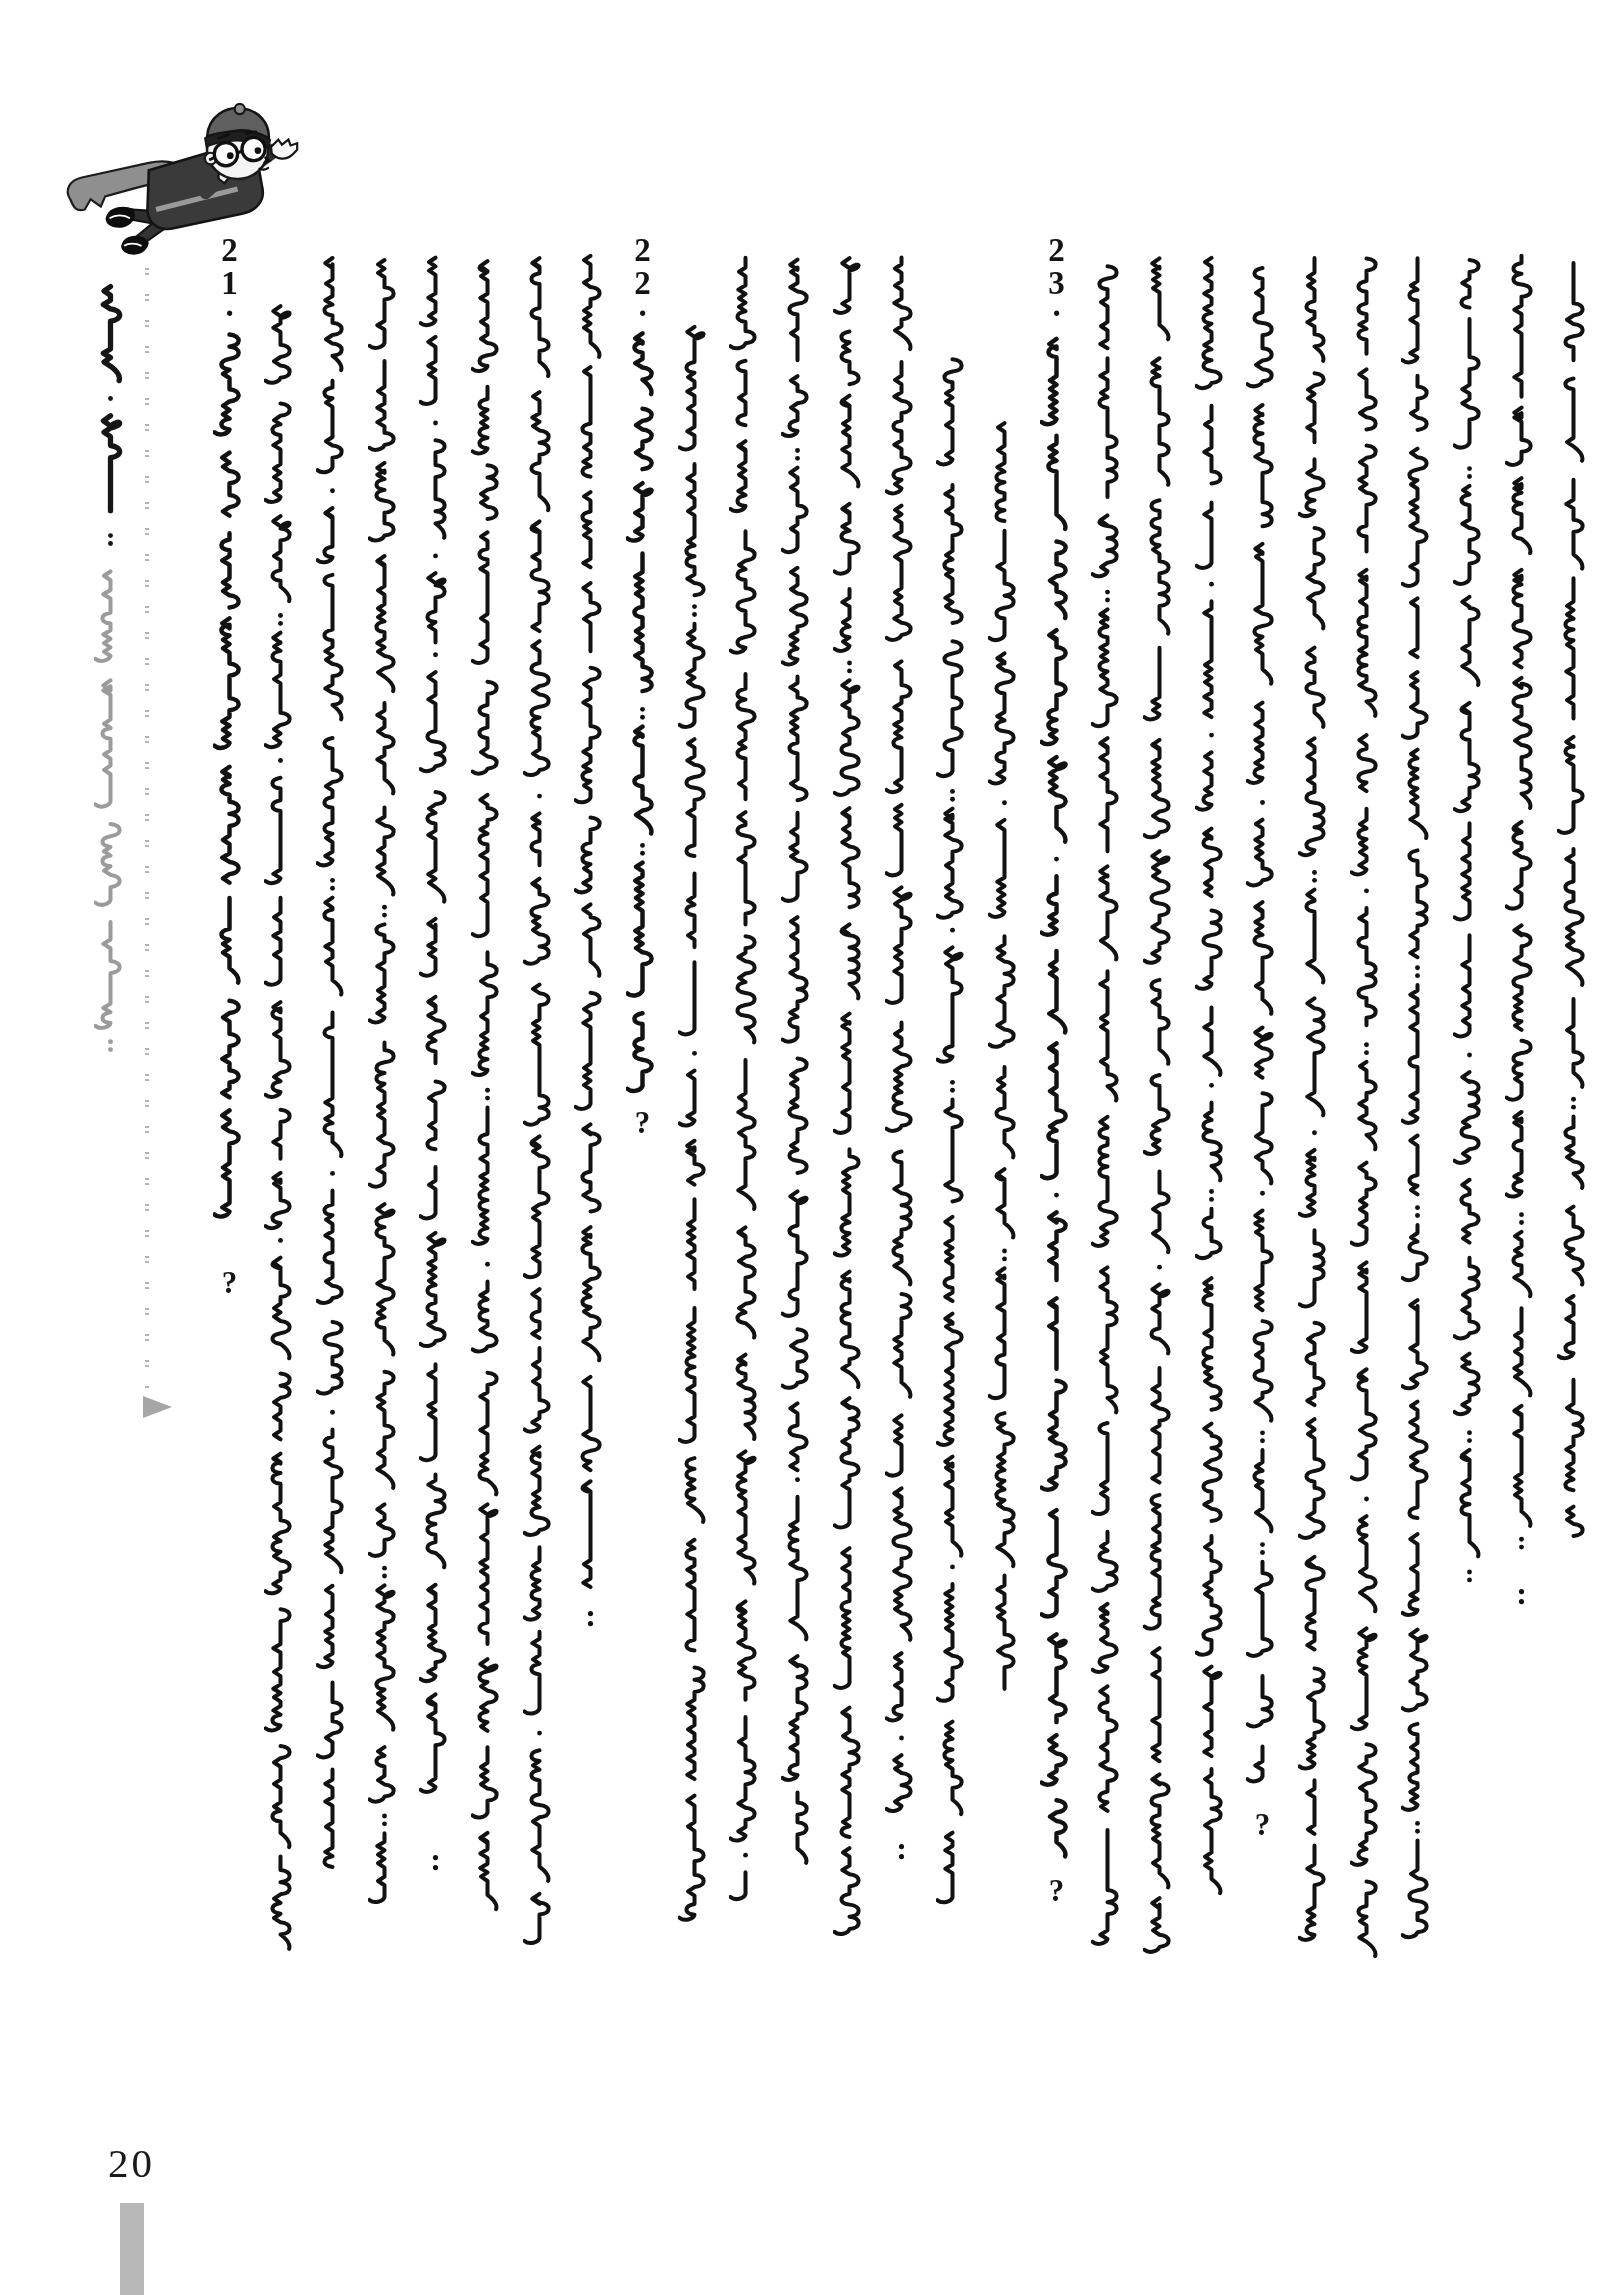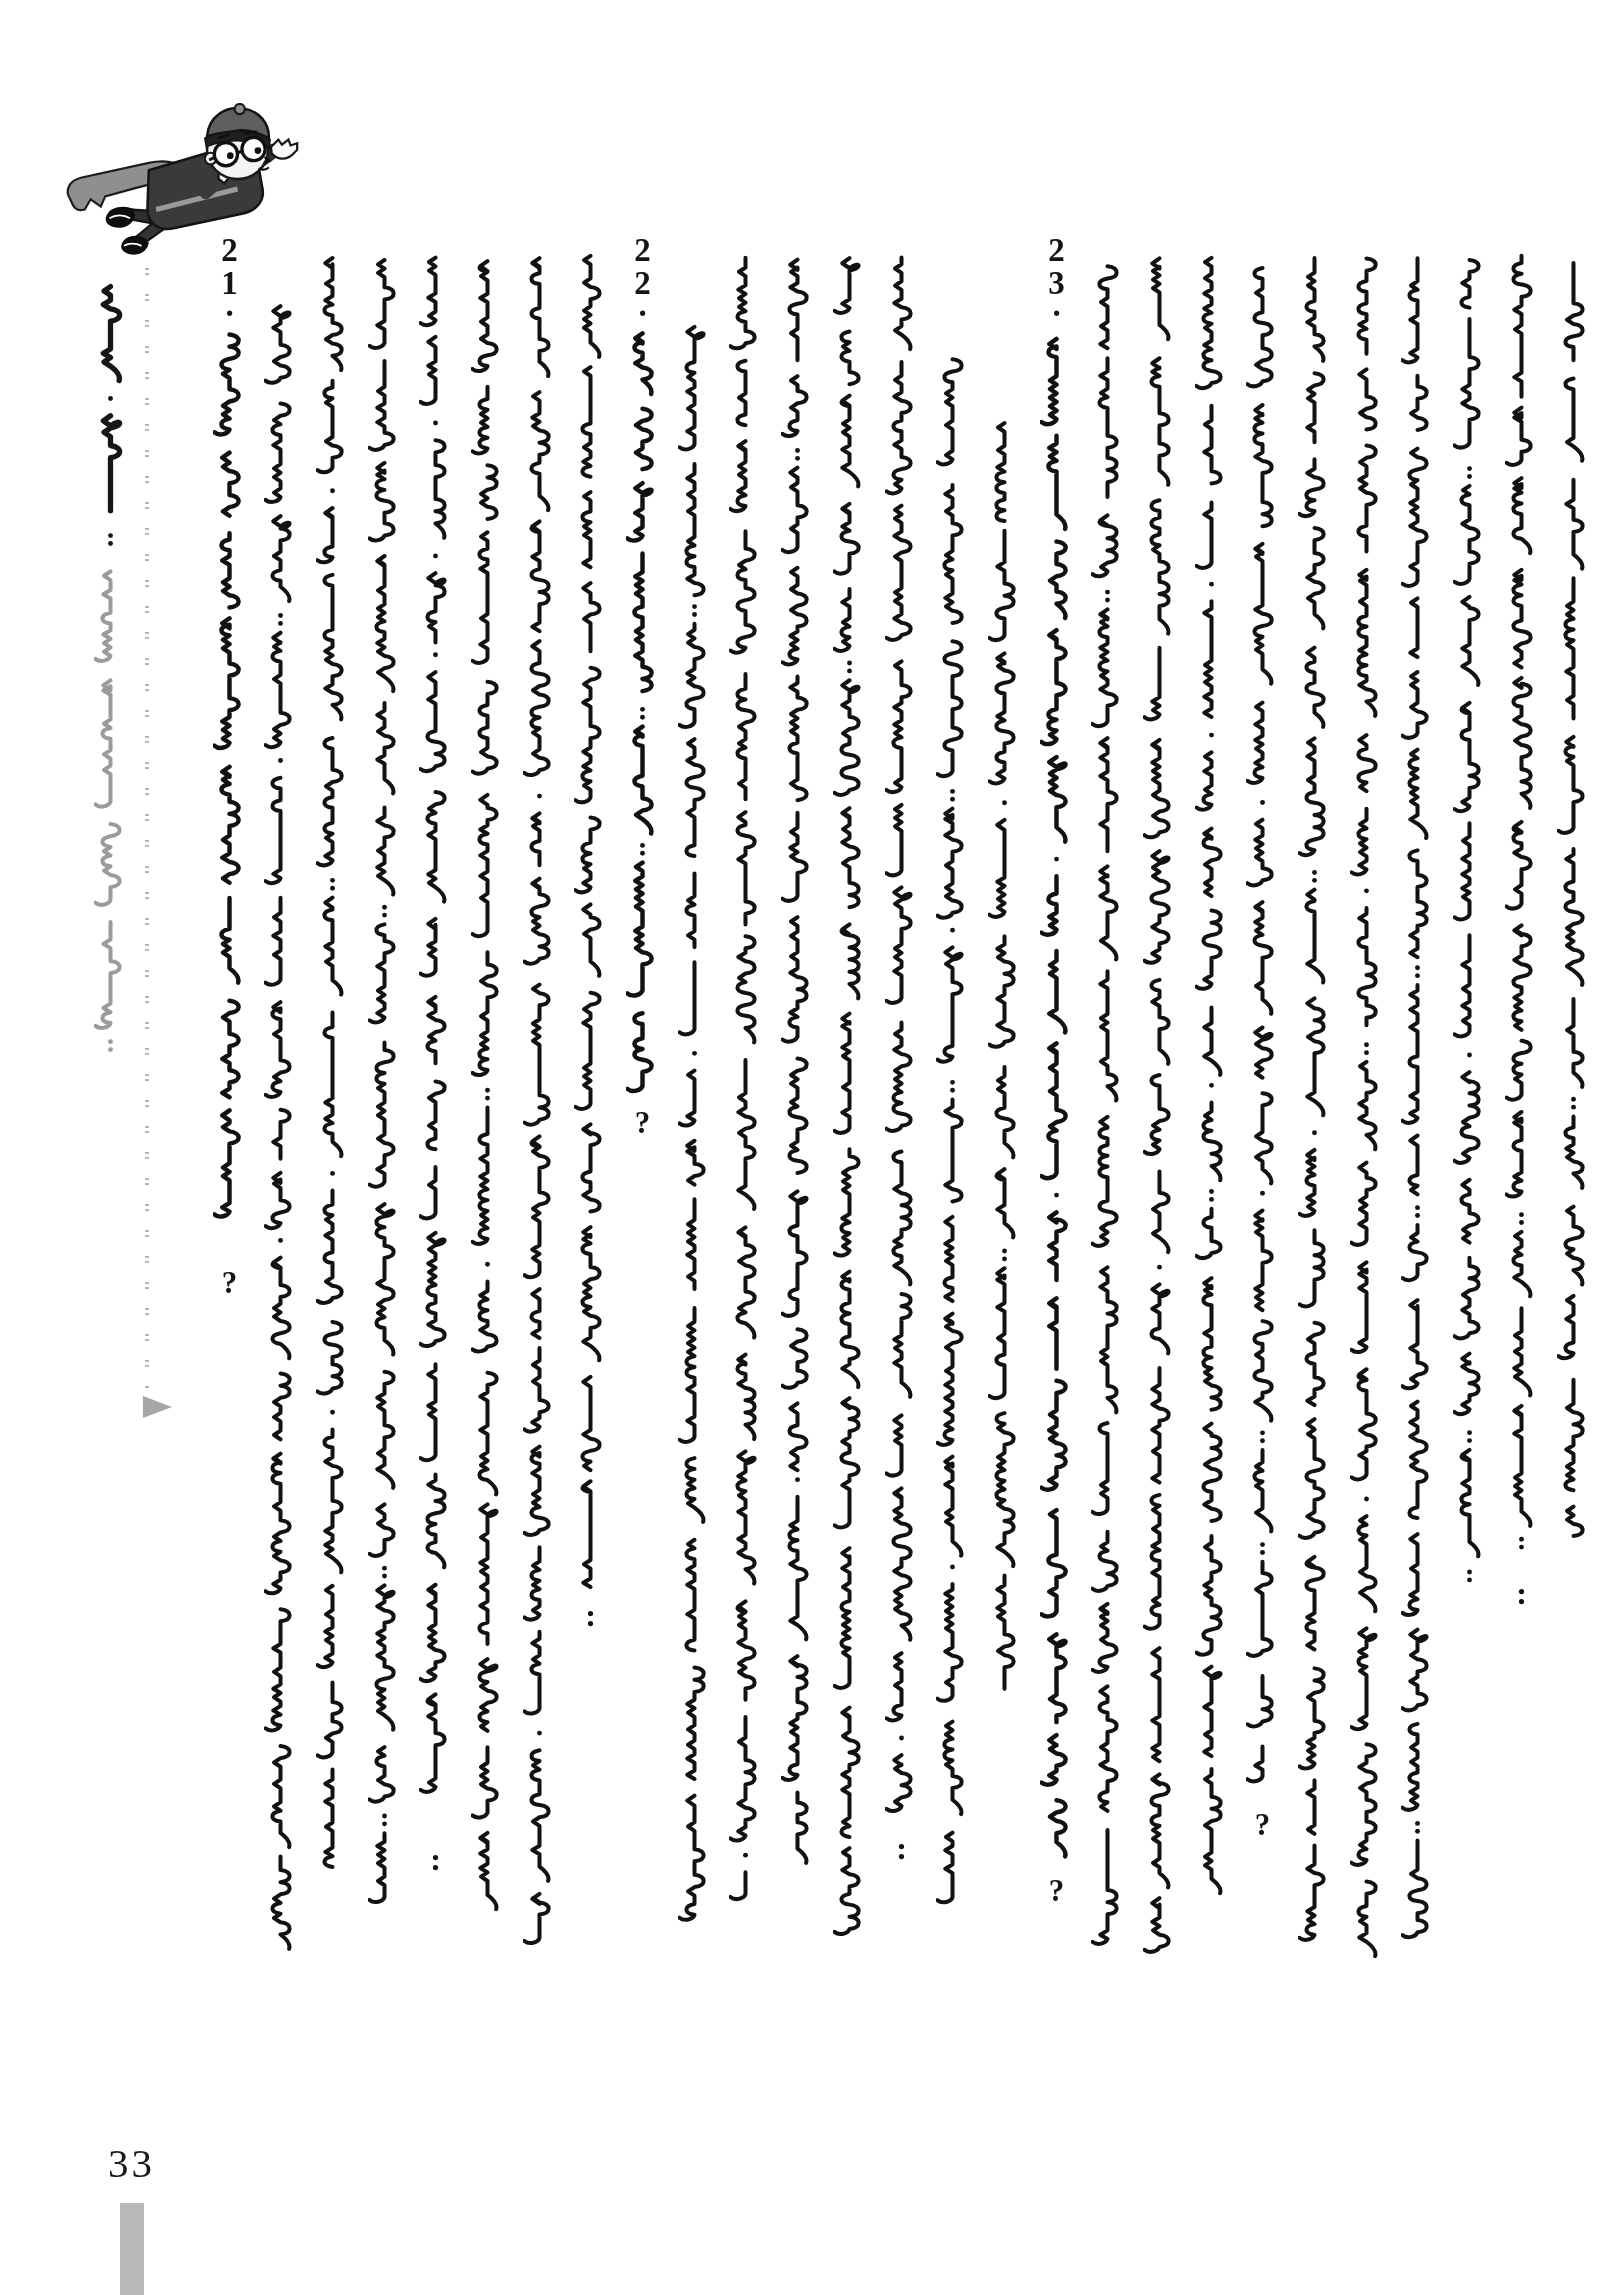--- a/index.html
+++ b/index.html
@@ -367,17 +367,17 @@
       </div>
       <div class="col" style="left: 1557px; top: 248px;">
         <svg width="33" height="1310" viewBox="0 0 46 1800">
           <path d=" M23,8.0 L23,26.4 L23,42.6 L23,64.0 C40,66.0 40,79.0 23,81.0 L14,87.0 L23,93.0 C40,95.0 40,108.0 23,110.0 C8,113.0 8,123.0 23,125.0 L23,143.4 M23,168.8 C8,171.8 8,181.8 23,183.8 L23,198.4 L23,215.7 L23,234.2 L23,251.5 L14,257.5 L23,263.5 C31,269.5 37,277.5 35,283.5 M23,310.1 L23,330.8 L23,337.9 L13,343.9 L23,349.9 L23,365.9 C40,367.9 40,380.9 23,382.9 L23,402.8 L23,413.9 C31,419.9 37,427.9 35,433.9 M23,447.2 L23,459.3 L23,479.8 L14,485.8 L23,491.8 L14,497.8 L23,503.8 C8,506.8 8,516.8 23,518.8 C8,521.8 8,531.8 23,533.8 L14,539.8 L23,545.8 L23,560.2 L23,571.2 L13,577.2 L23,583.2 L23,592.8 L23,611.1 L14,617.1 L23,623.1 L23,642.8 M23,668.5 l-10,7 l10,7 L23,681.1 C8,684.1 8,694.1 23,696.1 L14,702.1 L23,708.1 L23,721.4 L23,742.4 C40,744.4 40,757.4 23,759.4 L23,767.9 L23,781.3 L23,795.3 C21,801.3 9,805.3 2,799.3 M23,824.6 L23,832.6 L13,838.6 L23,844.6 L23,854.6 L23,870.0 C8,873.0 8,883.0 23,885.0 L23,897.2 C8,900.2 8,910.2 23,912.2 C40,914.2 40,927.2 23,929.2 L14,935.2 L23,941.2 L14,947.2 L23,953.2 L14,959.2 L23,965.2 C40,967.2 40,980.2 23,982.2 L14,988.2 L23,994.2 C31,1000.2 37,1008.2 35,1014.2 M23,1033.7 L23,1046.1 L23,1055.7 L23,1071.2 L14,1077.2 L23,1083.2 L23,1094.6 L23,1107.4 C40,1109.4 40,1122.4 23,1124.4 L23,1136.3 C31,1142.3 37,1150.3 35,1156.3 M23,1197.6 L23,1212.8 C8,1215.8 8,1225.8 23,1227.8 L23,1236.2 L13,1242.2 L23,1248.2 L14,1254.2 L23,1260.2 C40,1262.2 40,1275.2 23,1277.2 C31,1283.2 37,1291.2 35,1297.2 M23,1323.2 L14,1329.2 L23,1335.2 L23,1350.8 C40,1352.8 40,1365.8 23,1367.8 C8,1370.8 8,1380.8 23,1382.8 L14,1388.8 L23,1394.8 C40,1396.8 40,1409.8 23,1411.8 C31,1417.8 37,1425.8 35,1431.8 M23,1447.8 L14,1453.8 L23,1459.8 L23,1473.8 L13,1479.8 L23,1485.8 L23,1493.9 L23,1512.6 C8,1515.6 8,1525.6 23,1527.6 C21,1533.6 9,1537.6 2,1531.6 M23,1564.5 L23,1578.0 L23,1597.9 L14,1603.9 L23,1609.9 C40,1611.9 40,1624.9 23,1626.9 C40,1628.9 40,1641.9 23,1643.9 L23,1655.9 L13,1661.9 L23,1667.9 L23,1679.5 L14,1685.5 L23,1691.5 L14,1697.5 L23,1703.5 C8,1706.5 8,1716.5 23,1718.5 M23,1741.5 L14,1747.5 L23,1753.5 L14,1759.5 L23,1765.5 C40,1767.5 40,1780.5 23,1782.5" fill="none" stroke="#121212" stroke-width="5.6" stroke-linecap="round" stroke-linejoin="round"></path>
           <circle cx="23" cy="1173.5703650326468" r="3.4" fill="#121212"></circle>
           <circle cx="23" cy="1184.5703650326468" r="3.4" fill="#121212"></circle>
         </svg>
       </div>
     </div>
 
-  <div id="page-number" class="abs">33</div>
+  <div id="page-number" class="abs">20</div>
   <div id="page-bar" class="abs"></div>
 
 </div>
 
 
 </body></html>

